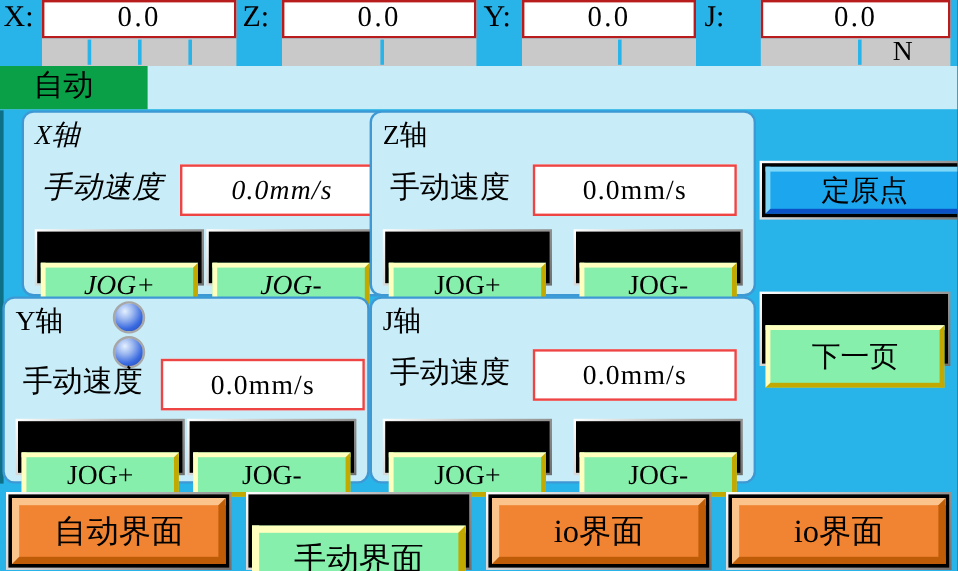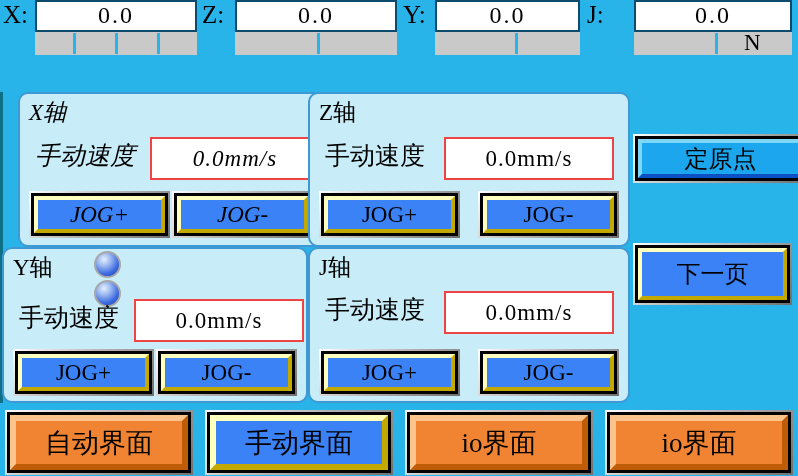--- a/index.html
+++ b/index.html
@@ -6,21 +6,21 @@
   *{box-sizing:border-box;}
   .screen{
     position:relative;width:798px;height:476px;overflow:hidden;
     background:#29b4e9;
     font-family:"Liberation Serif","DejaVu Serif",serif;
     color:#000;
   }
   
   .axis-label{position:absolute;top:0;height:32px;font-size:25px;line-height:30px;padding-left:3px;}
   .axis-box{
-    position:absolute;top:0;height:32px;background:#fff;border:2px solid #0c4a6e;
+    position:absolute;top:0;height:32px;background:#fff;border:2px solid #b91c1c;
     font-size:24px;line-height:27px;text-align:center;letter-spacing:2px;
   }
   
   .ruler-seg{position:absolute;top:32px;height:23px;background:#c9c9c9;}
   .tick{position:absolute;top:33px;height:21px;width:3px;background:#29b4e9;}
   .n-flag{position:absolute;left:744px;top:31px;font-size:23px;line-height:24px;}
   
   .mode-strip{position:absolute;left:0;top:55px;width:798px;height:36px;background:#c9edf8;}
   .mode-badge{
     position:absolute;left:0;top:0;width:123px;height:36px;background:#0aa047;
@@ -46,21 +46,21 @@
   
   .btn-frame{
     background:linear-gradient(135deg,#ffffff 0%,#b9b9b9 45%,#6f6f6f 100%);
     padding:2px;display:inline-block;cursor:pointer;
   }
   .btn-black{background:#000;padding:3px;width:100%;height:100%;}
   .btn-face{
     width:100%;height:100%;display:flex;align-items:center;justify-content:center;
     border-style:solid;border-width:4px;font-size:23px;white-space:nowrap;
   }
-  .face-yellow{background:#3b82f6;border-color:#ffffbe #c3a800 #c3a800 #ffffbe;}
+  .face-yellow{background:#86efac;border-color:#ffffbe #c3a800 #c3a800 #ffffbe;margin-top:23px;}
   .face-orange{background:#f08432;border-color:#fbc48d #bf5c08 #bf5c08 #fbc48d;}
   .face-blue{background:#1ba6ee;border-color:#7fd7f8 #0b50c4 #0b50c4 #7fd7f8;}
   .jog-btn{width:141px;height:47px;}
   
   .side-btn{position:absolute;}
   .side-btn .btn-face{font-size:24px;}
   
   .nav-btn{position:absolute;top:410px;width:188px;height:65px;}
   .nav-btn .btn-face{font-size:27px;border-width:6px;}
 </style>
@@ -83,20 +83,23 @@
   <div class="ruler-seg" style="left:435px;width:145px;"></div>
   <div class="ruler-seg" style="left:634px;width:158px;"></div>
   <div class="tick" style="left:73px;"></div>
   <div class="tick" style="left:115px;"></div>
   <div class="tick" style="left:157px;"></div>
   <div class="tick" style="left:317px;"></div>
   <div class="tick" style="left:515px;"></div>
   <div class="tick" style="left:715px;"></div>
   <div class="n-flag">N</div>
 
+  <div class="mode-strip">
+    <div class="mode-badge">自动</div>
+  </div>
 
   <div class="left-edge"></div>
 
   <div class="panel" style="left:18px;top:92px;width:306px;height:155px;font-style:italic;">
     <div class="panel-title">X轴</div>
     <div class="speed-label" style="top:45px;">手动速度</div>
     <div class="speed-box" style="top:43px;">0.0mm/s</div>
     <div class="jog-row" style="top:97px;">
       <div class="btn-frame jog-btn">
         <div class="btn-black">

